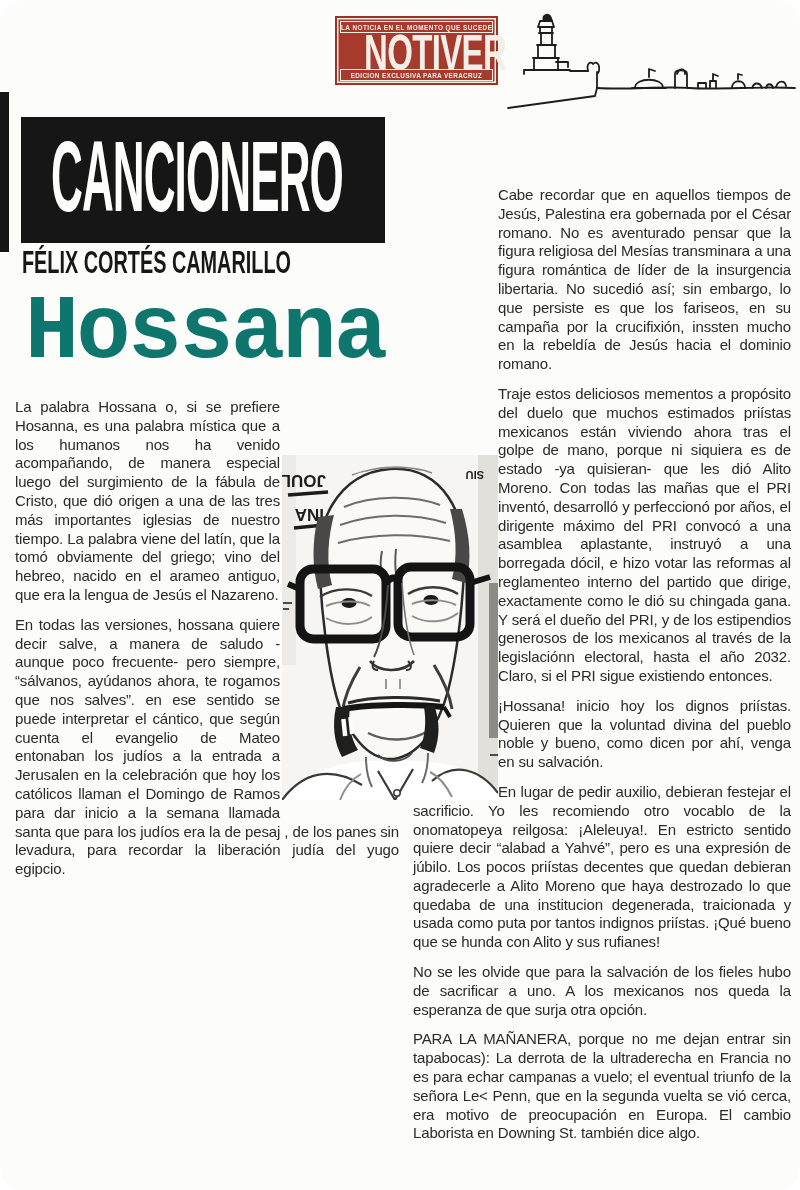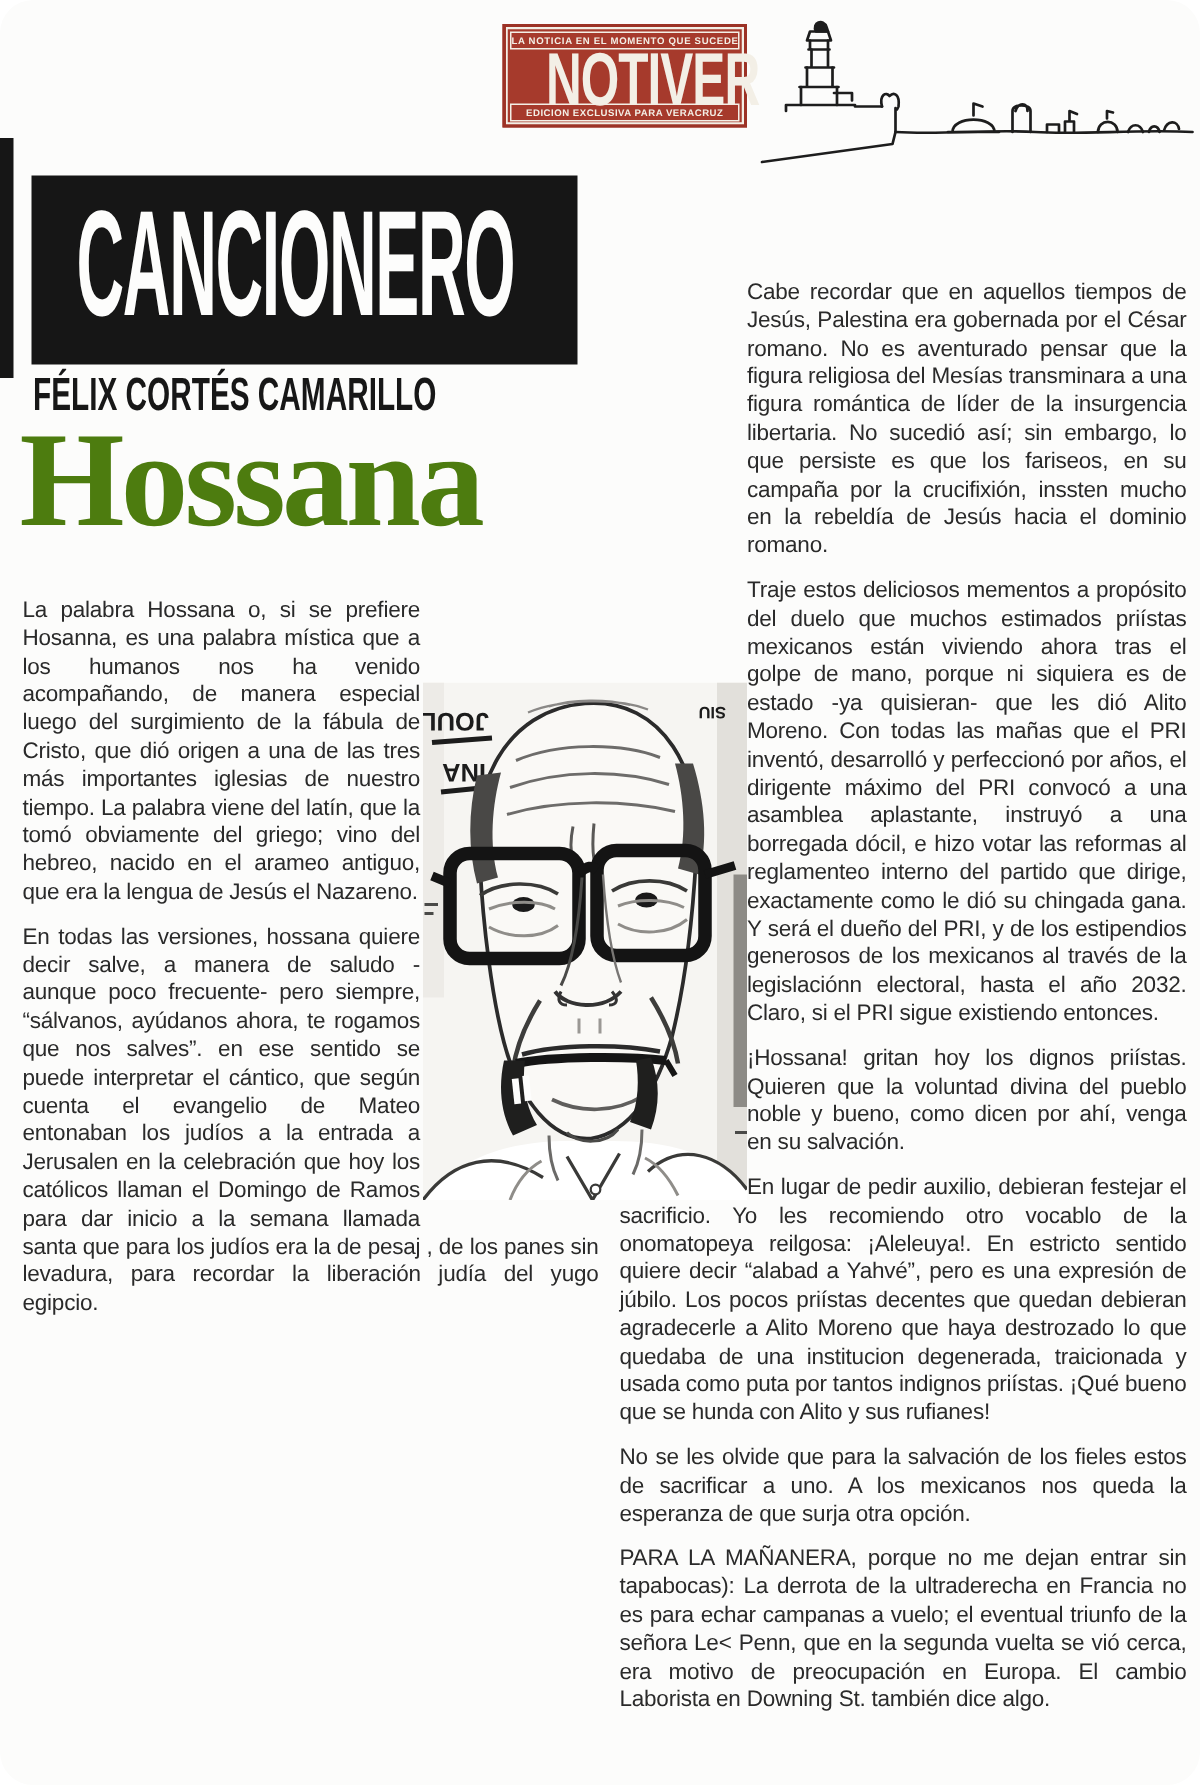--- a/index.html
+++ b/index.html
@@ -39,22 +39,22 @@
     display:block;color:#fdfdfc;font-weight:bold;font-size:100px;line-height:100px;
     transform:scaleX(.44);transform-origin:0 50%;letter-spacing:-2px;white-space:nowrap;
     margin:9px 0 0 30px;
   }
   .author{
     position:absolute;left:22px;top:247px;color:#171717;font-weight:bold;
     font-size:31px;line-height:31px;transform:scaleX(.64);transform-origin:0 50%;
     letter-spacing:0;white-space:nowrap;
   }
   .headline{
-    position:absolute;left:13px;top:278px;margin:0;color:#4d7c0f;
-    font-family:Liberation Serif, serif;font-weight:bold;font-size:90px;line-height:86px;
+    position:absolute;left:13px;top:278px;margin:12px;color:#0f766e;
+    font-family:Liberation Mono, monospace;font-weight:bold;font-size:90px;line-height:86px;
     letter-spacing:-2.5px;white-space:nowrap;
   }
   
   .col{
     position:absolute;text-align:justify;font-size:15px;line-height:18.8px;
     letter-spacing:-0.15px;color:#2a2a2a;hyphens:auto;-webkit-hyphens:auto;
   }
   .col p{margin:0 0 11px 0;}
   .col-left{left:15px;top:398px;width:384px;height:470px;}
   .col-right{left:413px;top:186px;width:378px;height:1000px;}
@@ -180,20 +180,20 @@
   <div class="col col-left">
     <div class="spacer-left"></div>
     <p>La palabra Hossana o, si se prefiere Hosanna, es una palabra mística que a los humanos nos ha venido acompañando, de manera especial luego del surgimiento de la fábula de Cristo, que dió origen a una de las tres más importantes iglesias de nuestro tiempo. La palabra viene del latín, que la tomó obviamente del griego; vino del hebreo, nacido en el arameo antiguo, que era la lengua de Jesús el Nazareno.</p>
     <p>En todas las versiones, hossana quiere decir salve, a manera de saludo -aunque poco frecuente- pero siempre, “sálvanos, ayúdanos ahora, te rogamos que nos salves”. en ese sentido se puede interpretar el cántico, que según cuenta el evangelio de Mateo entonaban los judíos a la entrada a Jerusalen en la celebración que hoy los católicos llaman el Domingo de Ramos para dar inicio a la semana llamada santa que para los judíos era la de pesaj , de los panes sin levadura, para recordar la liberación judía del yugo egipcio.</p>
   </div>
 
   <div class="col col-right">
     <div class="spacer-right"></div>
     <p>Cabe recordar que en aquellos tiempos de Jesús, Palestina era gobernada por el César romano. No es aventurado pensar que la figura religiosa del Mesías transminara a una figura romántica de líder de la insurgencia libertaria. No sucedió así; sin embargo, lo que persiste es que los fariseos, en su campaña por la crucifixión, inssten mucho en la rebeldía de Jesús hacia el dominio romano.</p>
     <p>Traje estos deliciosos mementos a propósito del duelo que muchos estimados priístas mexicanos están viviendo ahora tras el golpe de mano, porque ni siquiera es de estado -ya quisieran- que les dió Alito Moreno. Con todas las mañas que el PRI inventó, desarrolló y perfeccionó por años, el dirigente máximo del PRI convocó a una asamblea aplastante, instruyó a una borregada dócil, e hizo votar las reformas al reglamenteo interno del partido que dirige, exactamente como le dió su chingada gana. Y será el dueño del PRI, y de los estipendios generosos de los mexicanos al través de la legislaciónn electoral, hasta el año 2032. Claro, si el PRI sigue existiendo entonces.</p>
-    <p>¡Hossana! gritan hoy los dignos priístas. Quieren que la voluntad divina del pueblo noble y bueno, como dicen por ahí, venga en su salvación.</p>
+    <p>¡Hossana! inicio hoy los dignos priístas. Quieren que la voluntad divina del pueblo noble y bueno, como dicen por ahí, venga en su salvación.</p>
     <p>En lugar de pedir auxilio, debieran festejar el sacrificio. Yo les recomiendo otro vocablo de la onomatopeya reilgosa: ¡Aleleuya!. En estricto sentido quiere decir “alabad a Yahvé”, pero es una expresión de júbilo. Los pocos priístas decentes que quedan debieran agradecerle a Alito Moreno que haya destrozado lo que quedaba de una institucion degenerada, traicionada y usada como puta por tantos indignos priístas.  ¡Qué bueno que se hunda con Alito y sus rufianes!</p>
-    <p>No se les olvide que para la salvación de los fieles estos de sacrificar a uno. A los mexicanos nos queda la esperanza de que surja otra opción.</p>
+    <p>No se les olvide que para la salvación de los fieles hubo de sacrificar a uno. A los mexicanos nos queda la esperanza de que surja otra opción.</p>
     <p>PARA LA MAÑANERA, porque no me dejan entrar sin tapabocas): La derrota de la ultraderecha en Francia no es para echar campanas a vuelo; el eventual triunfo de la señora Le&lt; Penn, que en la segunda vuelta se vió cerca, era motivo de preocupación en Europa. El cambio Laborista en Downing St. también dice algo.</p>
 
   </div>
 
 </div>
 
 </body></html>

